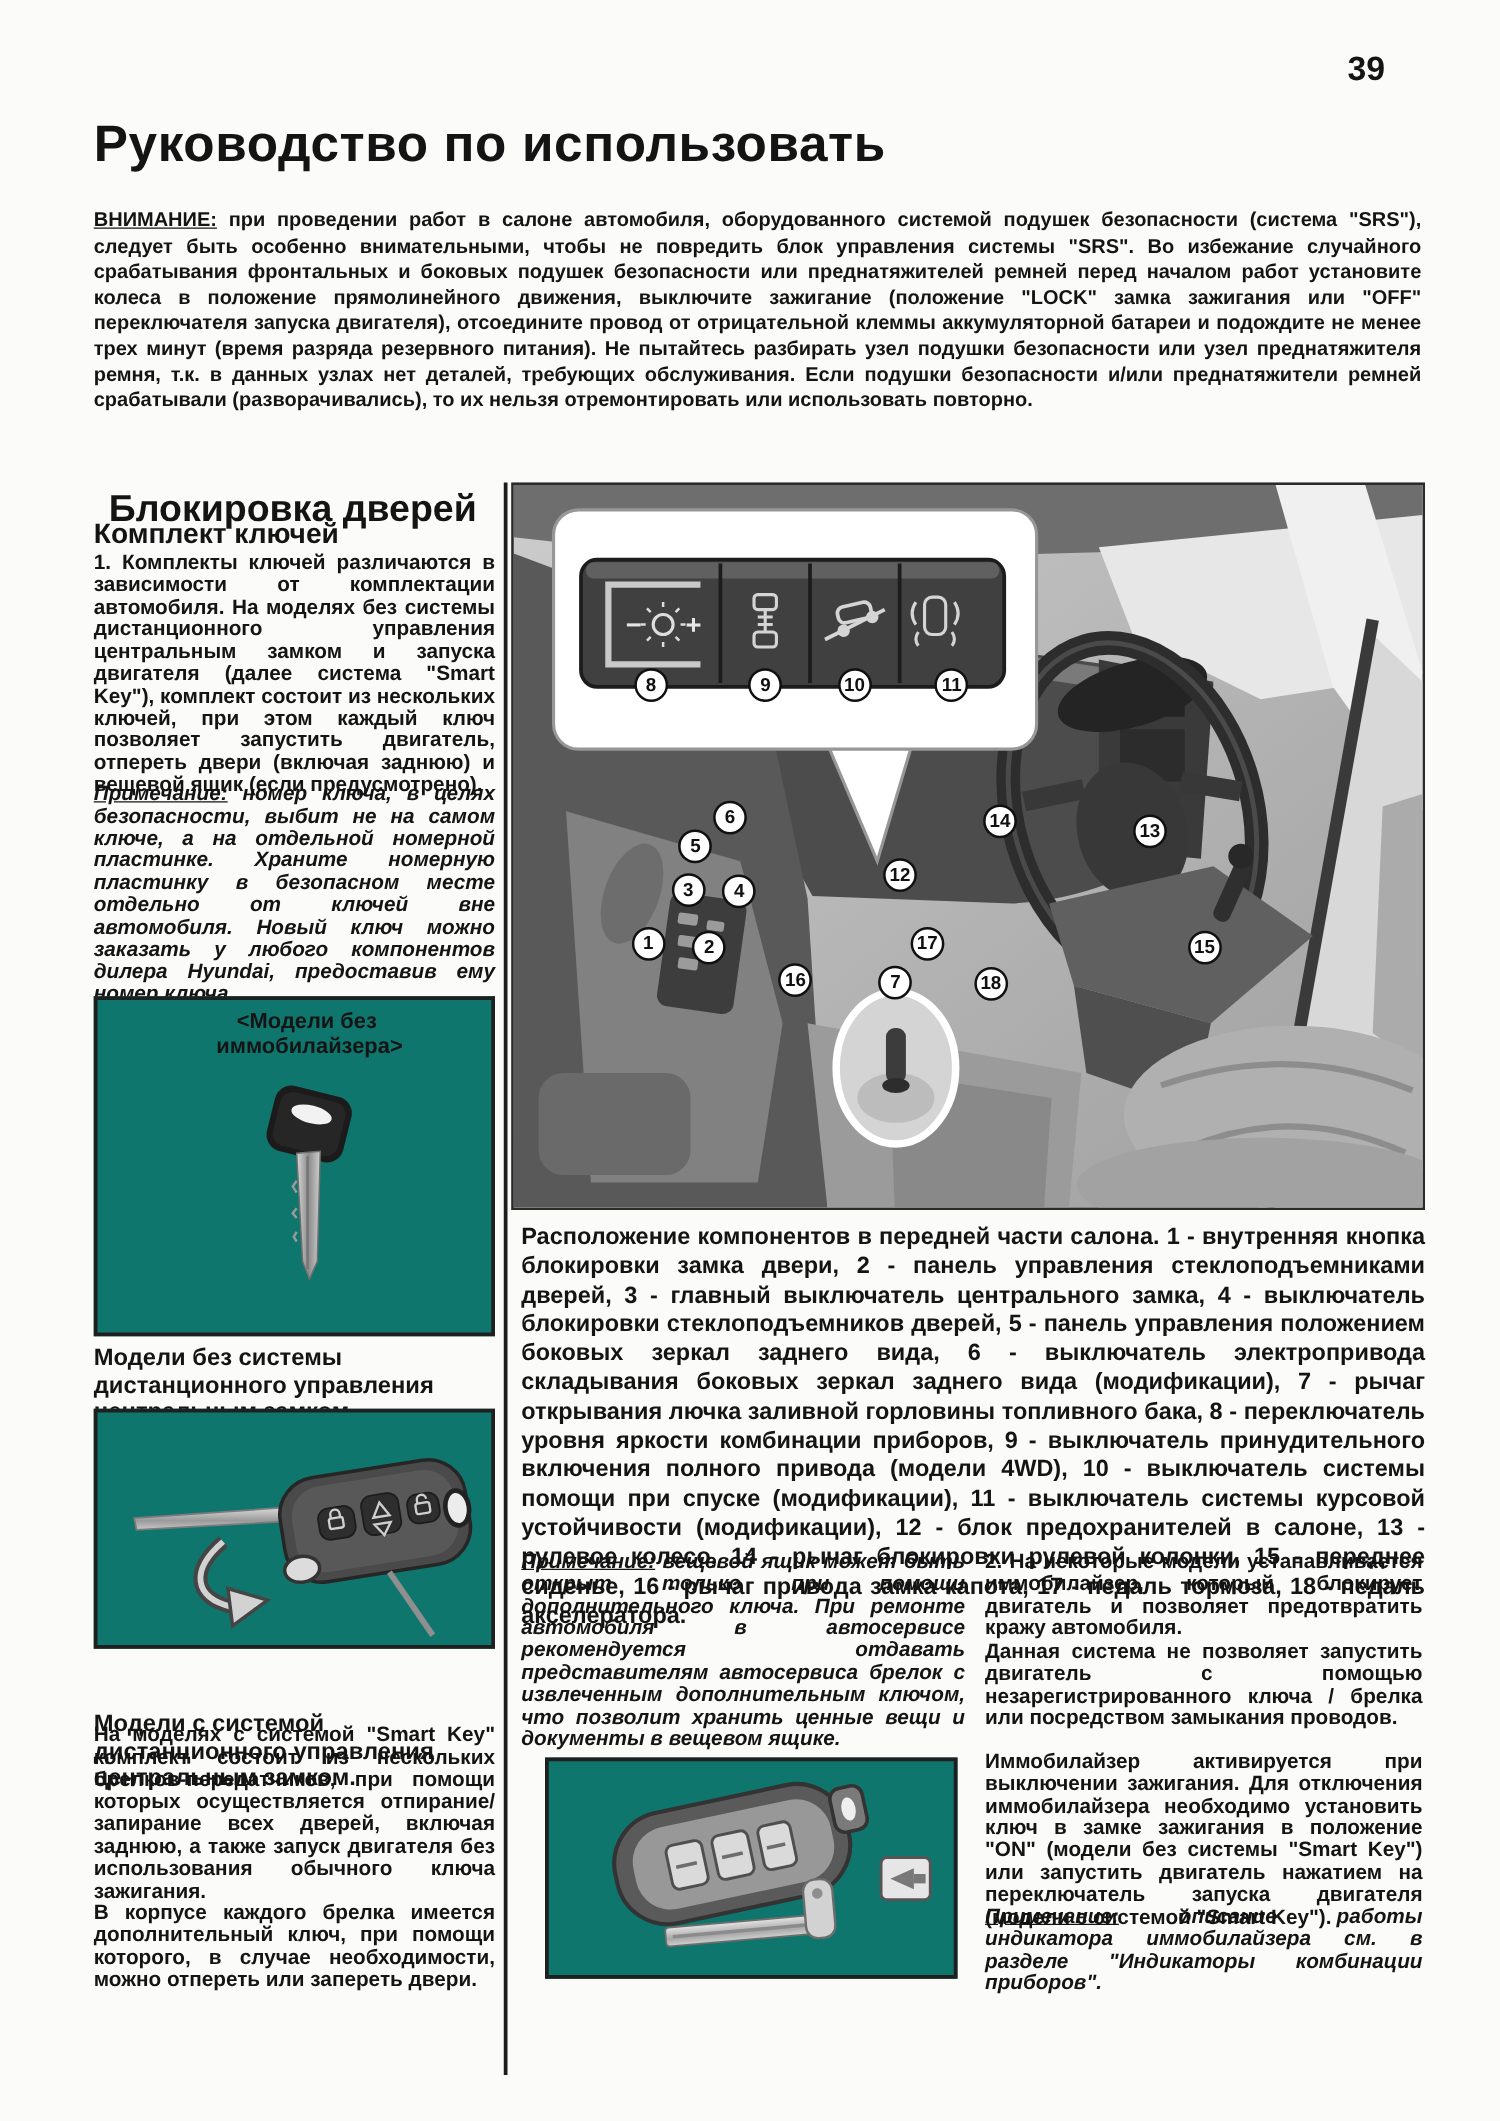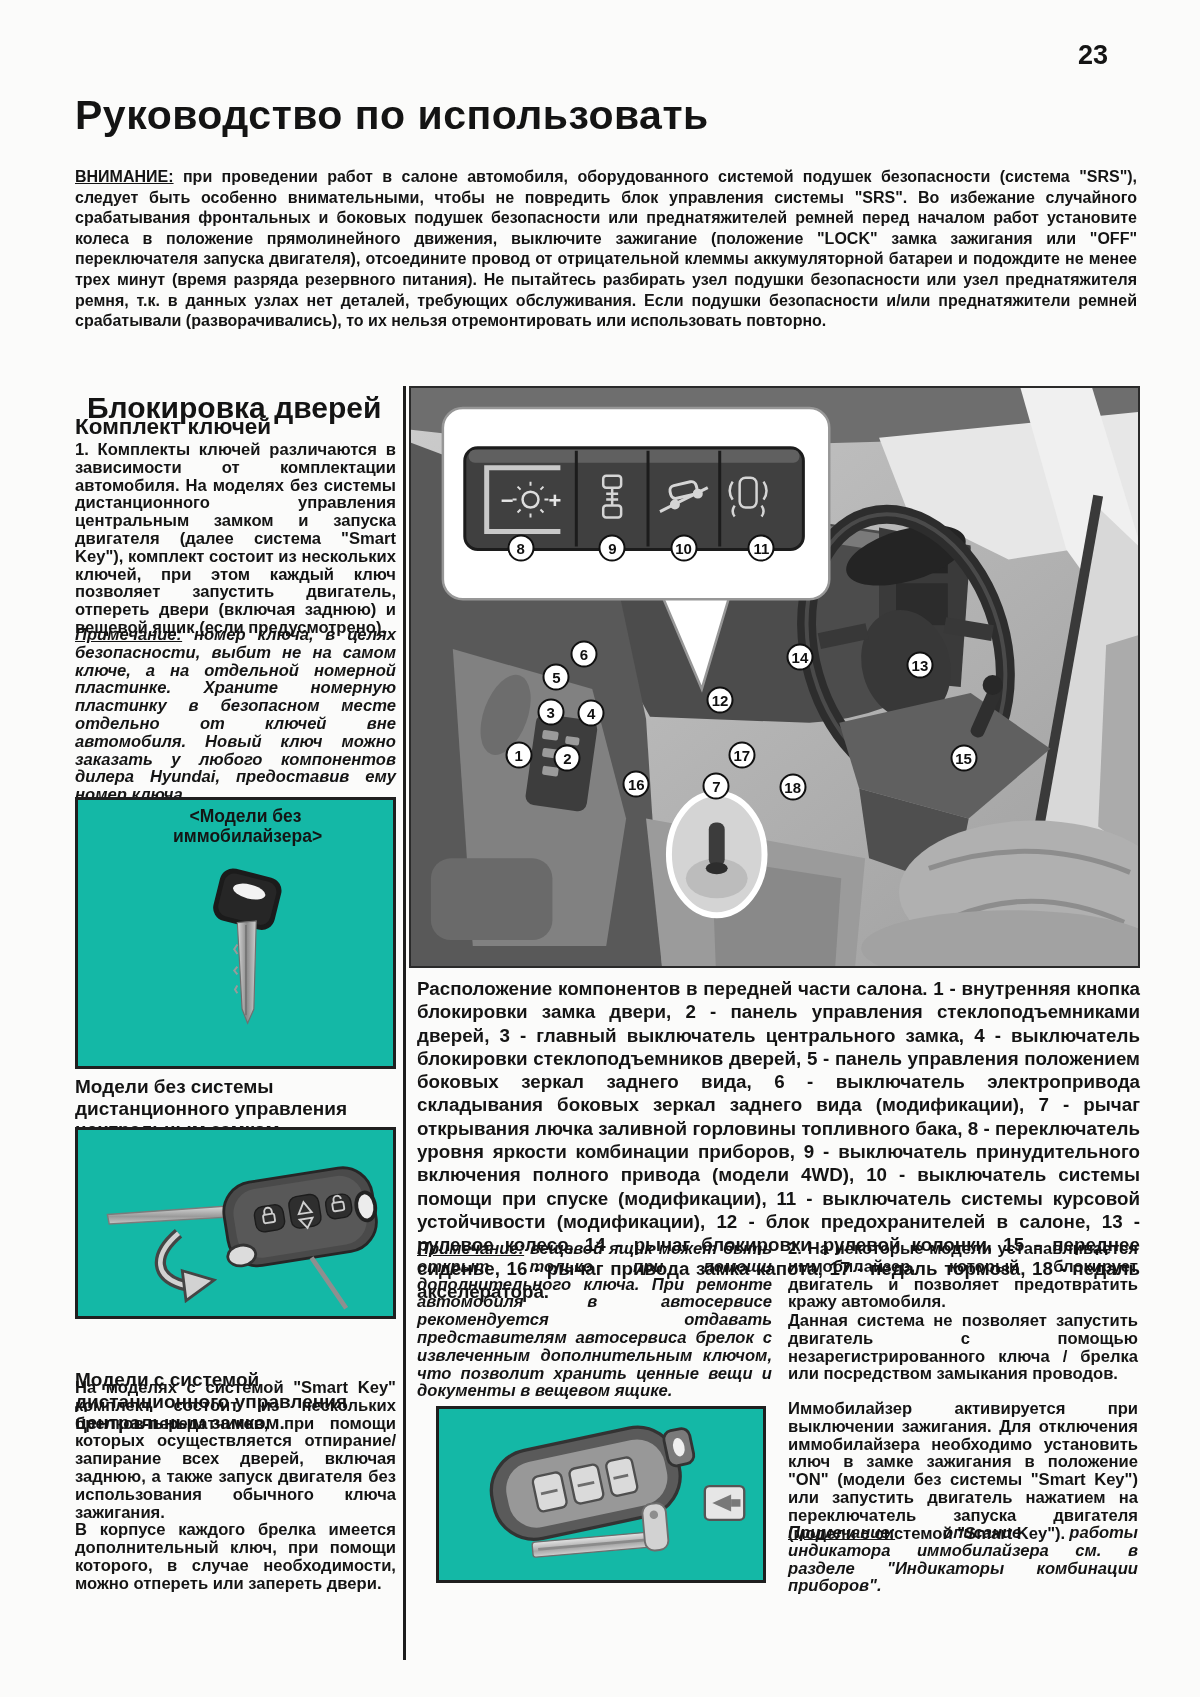--- a/index.html
+++ b/index.html
@@ -21,21 +21,21 @@
   .vrule{left:403px;top:386px;width:2.5px;height:1274px;background:#1d1d1d;}
   .leftcol{left:75px;width:321px;}
   .h-section{top:380px;font-size:30px;font-weight:bold;line-height:32px;}
   .h-sub{top:414px;font-size:22.5px;font-weight:bold;}
   .body-txt{font-size:16.6px;line-height:17.8px;font-weight:bold;text-align:justify;}
   .note-txt{font-size:16.6px;line-height:17.8px;font-weight:bold;font-style:italic;text-align:justify;}
   .note-label{text-decoration:underline;}
   .p-keys1{top:441px;}
   .p-note1{top:626px;}
   
-  .figure{border:3px solid #1f1f1f;background:#14b8a6;box-sizing:border-box;padding-left:20px;}
+  .figure{border:3px solid #1f1f1f;background:#0f766e;box-sizing:border-box;padding-left:20px;}
   .keys-fig{top:797px;left:75px;width:321px;height:272px;display:flex;}
   .keys-cell{flex:1;display:flex;flex-direction:column;align-items:center;padding-top:6px;box-sizing:border-box;}
   .keys-cell + .keys-cell{border-left:2.5px solid #1f1f1f;}
   .keys-head{font-size:17.5px;font-weight:bold;text-align:center;line-height:20px;width:145px;}
   .fig-caption{font-size:19px;font-weight:bold;line-height:21.5px;left:75px;width:330px;}
   .cap1{top:1076px;}
   .flip-fig{top:1127px;left:75px;width:321px;height:192px;}
   .cap2{top:1329px;margin-top:40px;}
   .p-smart{top:1379px;}
   
@@ -59,21 +59,21 @@
   .r-p1{top:1240px;}
   .r-p2{top:1312px;}
   .r-p3{top:1400px;}
   .r-note{top:1524px;}
   .rc p{margin:0;}
   svg text{font-family:"Liberation Sans","DejaVu Sans",sans-serif;}
 </style>
 </head>
 <body>
 
-<div class="abs page-num">23</div>
+<div class="abs page-num">39</div>
 <h1 class="abs doc-title" style="margin:0">Руководство по использовать</h1>
 
 <p class="abs warning" style="margin:0"><span class="wlabel">ВНИМАНИЕ:</span><span> при проведении работ в салоне автомобиля, оборудованного системой подушек безопасности (система "SRS"), следует быть особенно внимательными, чтобы не повредить блок управления системы "SRS". Во избежание случайного срабатывания фронтальных и боковых подушек безопасности или преднатяжителей ремней перед началом работ установите колеса в положение прямолинейного движения, выключите зажигание (положение "LOCK" замка зажигания или "OFF" переключателя запуска двигателя), отсоедините провод от отрицательной клеммы аккумуляторной батареи и подождите не менее трех минут (время разряда резервного питания). Не пытайтесь разбирать узел подушки безопасности или узел преднатяжителя ремня, т.к. в данных узлах нет деталей, требующих обслуживания. Если подушки безопасности и/или преднатяжители ремней срабатывали (разворачивались), то их нельзя отремонтировать или использовать повторно.</span></p>
 
 <div class="abs vrule"></div>
 
 <h2 class="abs leftcol h-section" style="margin:12px">Блокировка дверей</h2>
 <h3 class="abs leftcol h-sub" style="margin:0">Комплект ключей</h3>
 <p class="abs leftcol body-txt p-keys1" style="margin:0">1. Комплекты ключей различаются в зависимости от комплектации автомобиля. На моделях без системы дистанционного управления центральным замком и запуска двигателя (далее система "Smart Key"), комплект состоит из нескольких ключей, при этом каждый ключ позволяет запустить двигатель, отпереть двери (включая заднюю) и вещевой ящик (если предусмотрено).</p>
 <p class="abs leftcol note-txt p-note1" style="margin:0"><span class="note-label">Примечание:</span><span> номер ключа, в целях безопасности, выбит не на самом ключе, а на отдельной номерной пластинке. Храните номерную пластинку в безопасном месте отдельно от ключей вне автомобиля. Новый ключ можно заказать у любого компонентов дилера Hyundai, предоставив ему номер ключа.</span></p>

